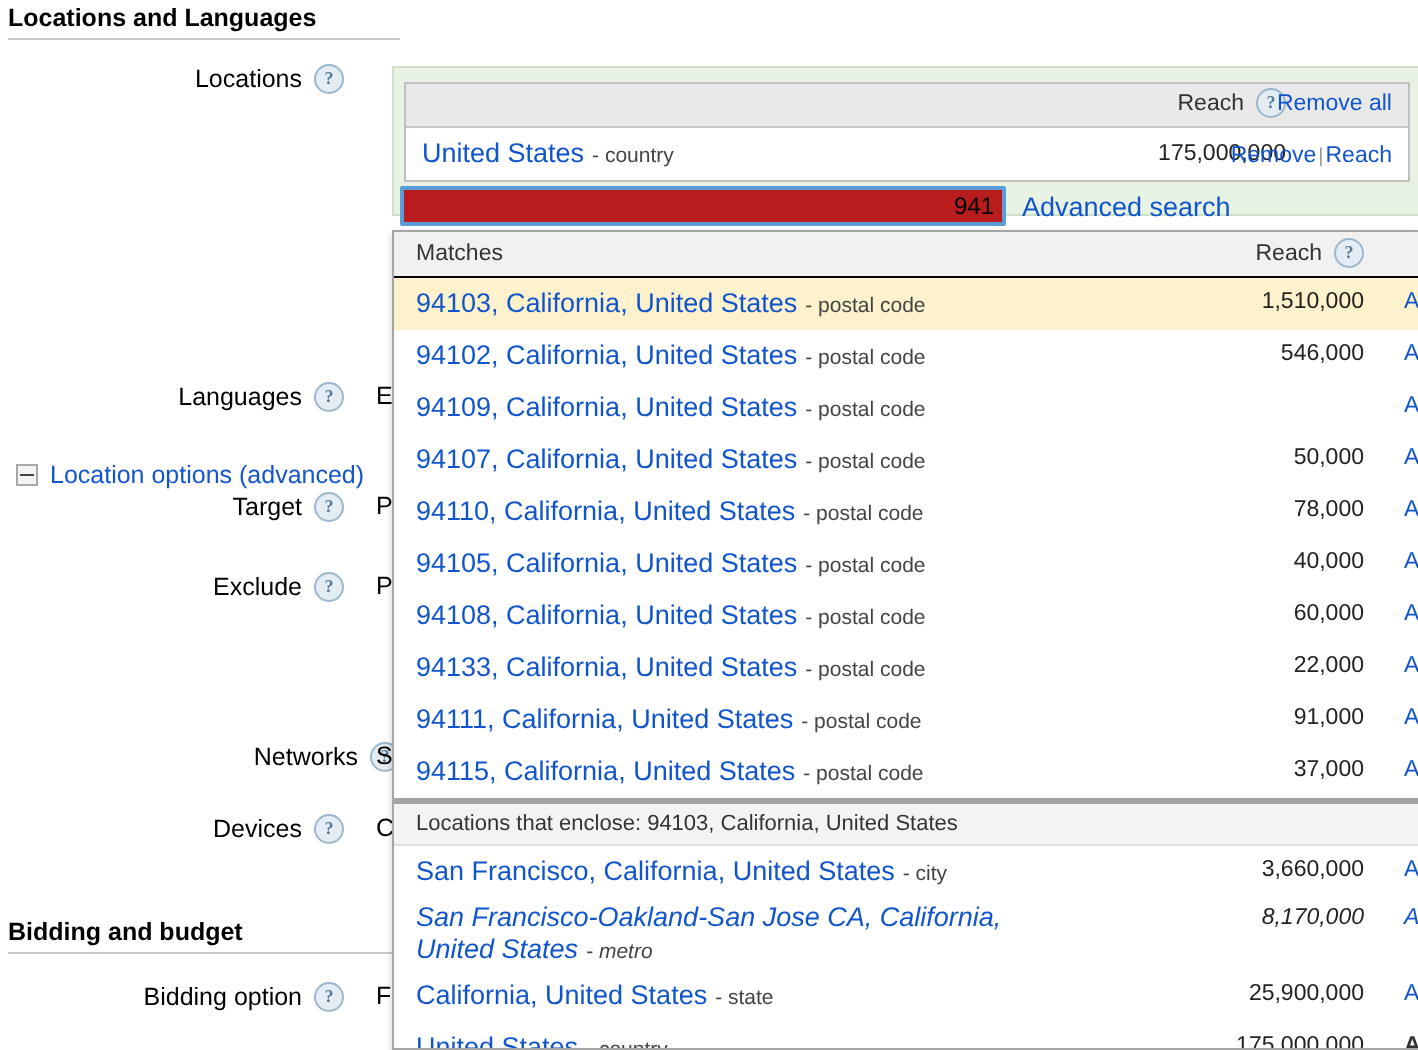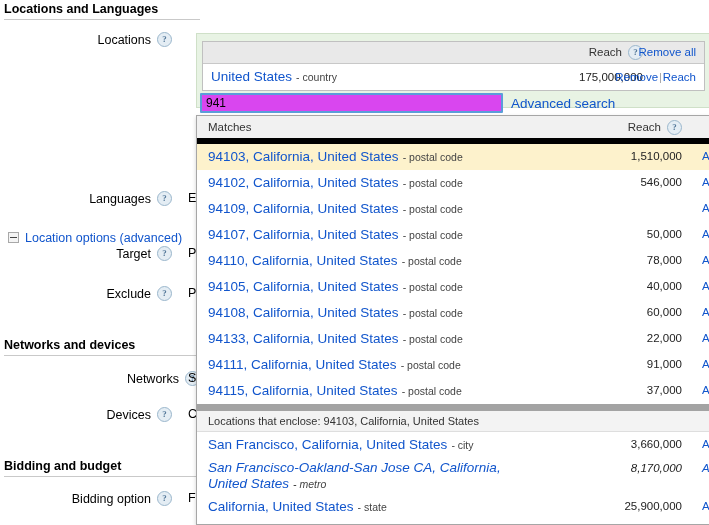--- a/index.html
+++ b/index.html
@@ -182,21 +182,22 @@
     width: 303px;
     height: 20px;
     box-sizing: border-box;
     border: 2px solid #5b9dd9;
     border-radius: 1px;
     outline: none;
     font-family: "Liberation Sans", sans-serif;
     font-size: 12px;
     color: #000;
     padding: 0 4px;
-    background: #d946ef;
+    background: #b91c1c;
+    text-align: right;
   }
   .adv-search {
     position: absolute;
     left: 511px;
     top: 96px;
     font-size: 13.5px;
     color: #1155cc;
     text-decoration: none;
     white-space: nowrap;
   }
@@ -212,21 +213,21 @@
     border: 1px solid #a6a6a6;
     border-right: none;
     box-sizing: border-box;
     box-shadow: 0 2px 4px rgba(0,0,0,0.18);
     overflow: hidden;
   }
 
   .popup-head {
     height: 22px;
     background: #f1f1f1;
-    border-bottom: 6px solid #000000;
+    border-bottom: 1px solid #000000;
     position: relative;
   }
 
   .res-row {
     height: 25px;
     position: relative;
     border-bottom: 1px solid transparent;
   }
   .res-row.tall { height: 35px; font-style: italic; }
   .res-row.hl { background: #fdf2cc; }
@@ -259,21 +260,21 @@
     top: 0;
     line-height: 25px;
     white-space: nowrap;
     font-size: 11.5px;
   }
   .res-row.tall .ract { line-height: 18px; top: 1px; }
 
   .enclose-row {
     height: 20px;
     background: #f3f3f3;
-    border-top: 7px solid #a3a3a3;
+    border-top: 3px solid #a3a3a3;
     border-bottom: 1px solid #dedede;
     position: relative;
   }
   .enclose-row span {
     position: absolute;
     left: 11px;
     line-height: 20px;
     font-size: 11px;
     color: #333;
   }
@@ -307,21 +308,20 @@
   <div class="field-label" style="top:246px; left:0; width:172px;">
     <span class="lbl">Target</span><span class="help-icon">?</span>
   </div>
   <div class="peek" style="top:246px; left:188px; width:8px;">P</div>
 
   <div class="field-label" style="top:286px; left:0; width:172px;">
     <span class="lbl">Exclude</span><span class="help-icon">?</span>
   </div>
   <div class="peek" style="top:286px; left:188px; width:8px;">P</div>
 
-  <div class="section-head" style="top:338px;">Networks and devices</div>
 
   <div class="field-label" style="top:371px; left:0; width:172px;padding-left:28px;">
     <span class="lbl">Networks</span><span class="help-icon">?</span>
   </div>
   <div class="peek" style="top:371px; left:188px; width:8px;">S</div>
 
   <div class="field-label" style="top:407px; left:0; width:172px;">
     <span class="lbl">Devices</span><span class="help-icon">?</span>
   </div>
   <div class="peek" style="top:407px; left:188px; width:8px;">C</div>

